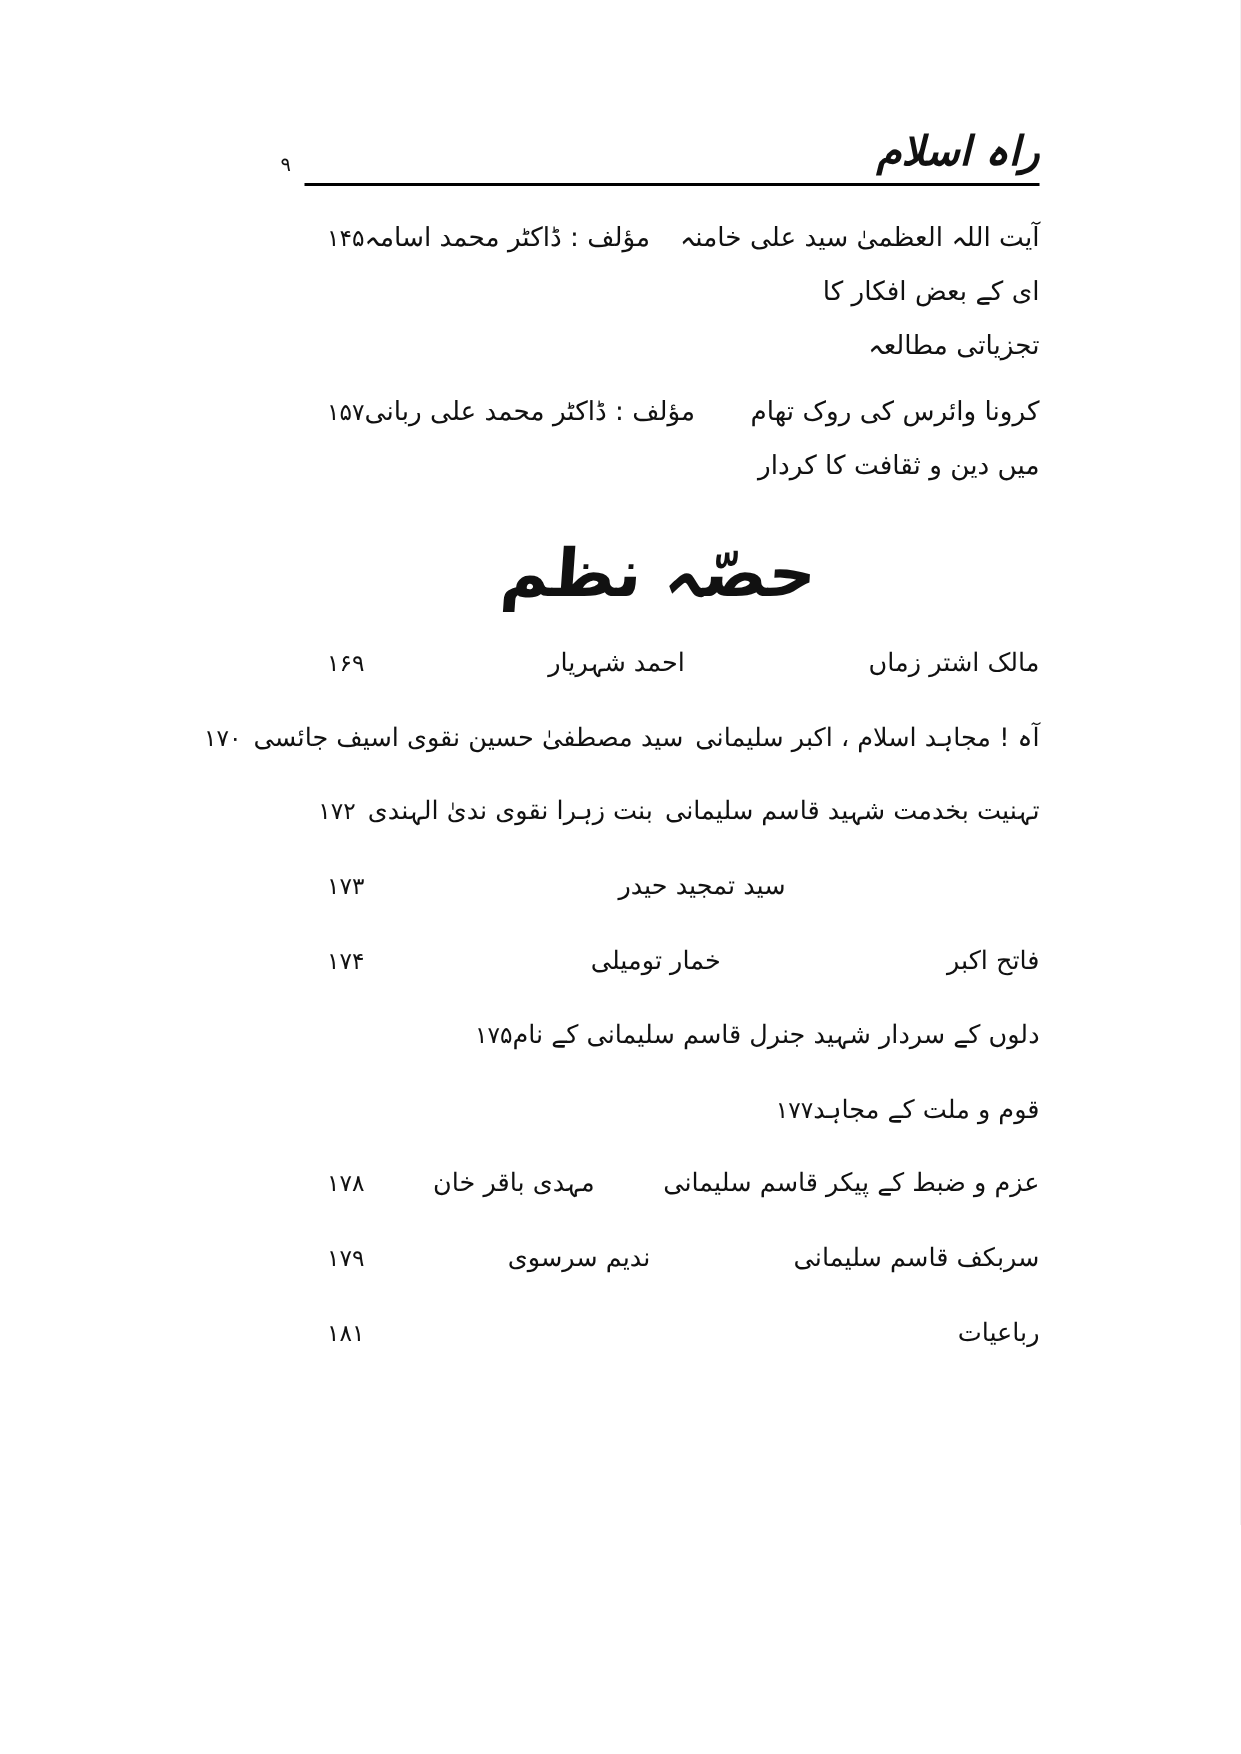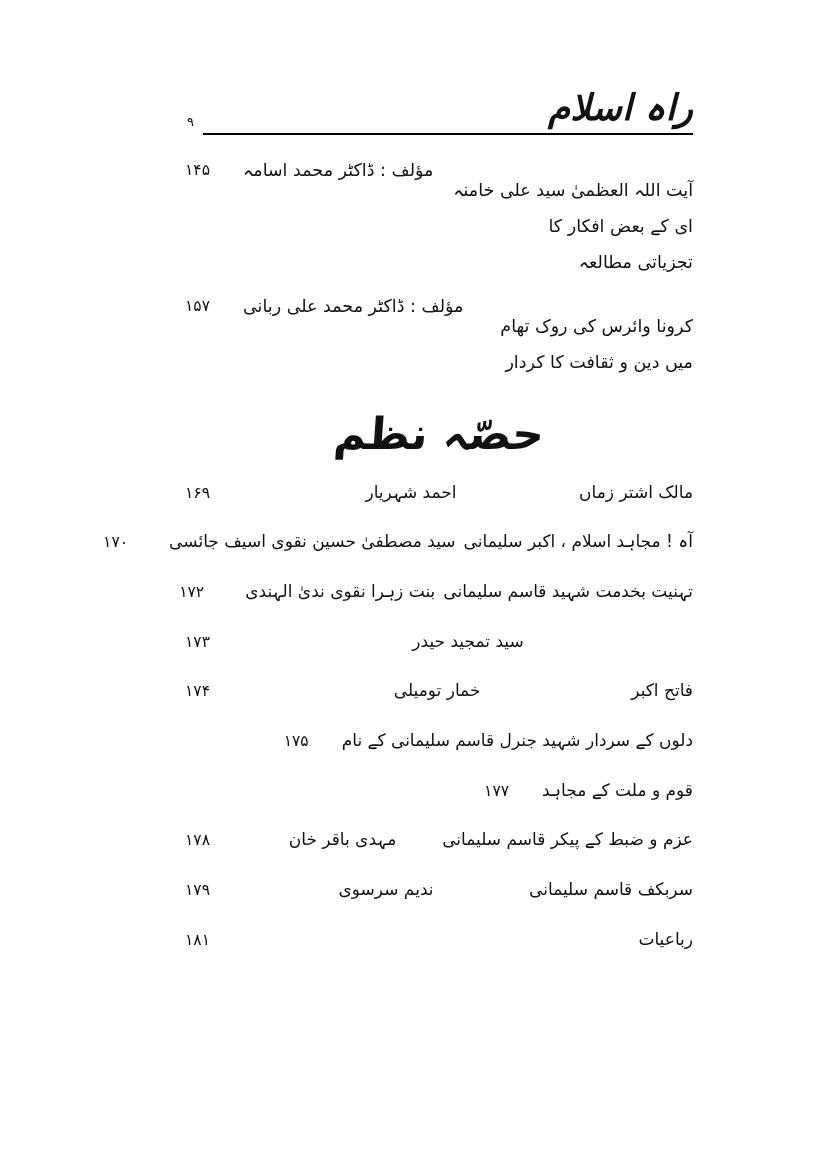--- a/index.html
+++ b/index.html
@@ -20,21 +20,21 @@
   
   .masthead {
     display:flex;
     direction:rtl;
     justify-content:space-between;
     align-items:flex-end;
     padding-bottom:4px;
   }
   .mag-title {
     margin:0;
-    font-size:36px;
+    font-size:27px;
     font-weight:bold;
     font-style:italic;
     line-height:1.2;
     letter-spacing:-1px;
   }
   .folio {
     font-size:13px;
     padding-left:2px;
     align-self:flex-end;
   }
@@ -49,33 +49,32 @@
     display:flex;
     direction:rtl;
     align-items:flex-start;
     font-size:17.5px;
     margin-bottom:8px;
   }
   .article-title {
     white-space:pre-line;
     line-height:2.05;
     text-align:right;
-    margin-top:20px;
   }
   .article-author {
     margin-inline-start:14px;
     line-height:2.05;
     white-space:nowrap;
   }
   .spacer { flex:1; }
   .page-num {
     width:58px;
     flex:0 0 58px;
     direction:ltr;
-    text-align:left;
+    text-align:right;
     font-size:15.5px;
     line-height:2.3;
     letter-spacing:1px;
   }
   
   .section-heading {
     margin:24px 0 14px;
     text-align:center;
     font-size:44px;
     font-weight:bold;

